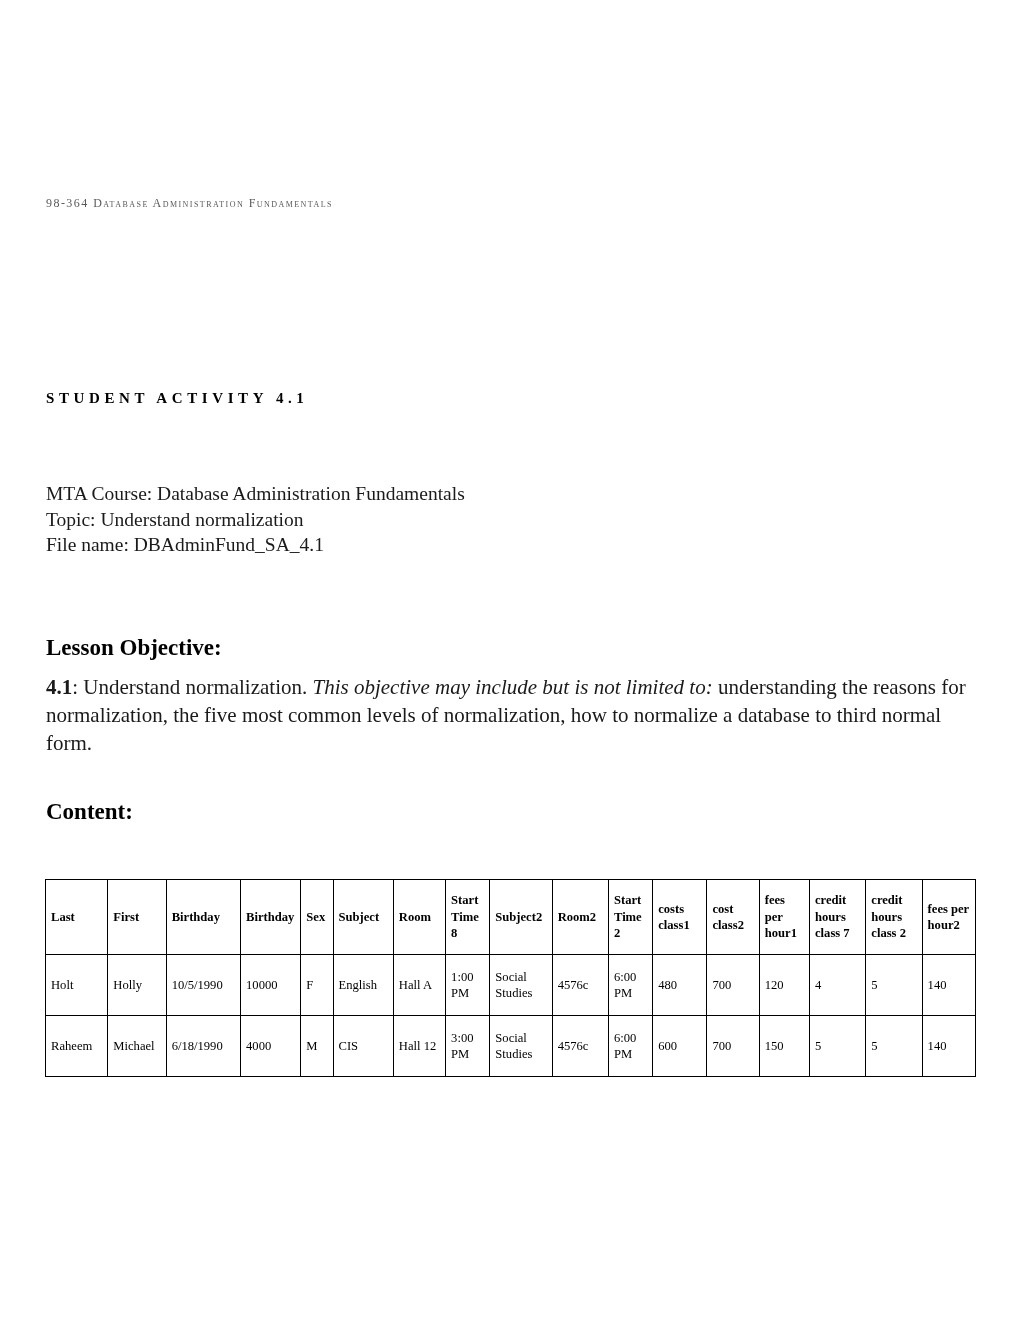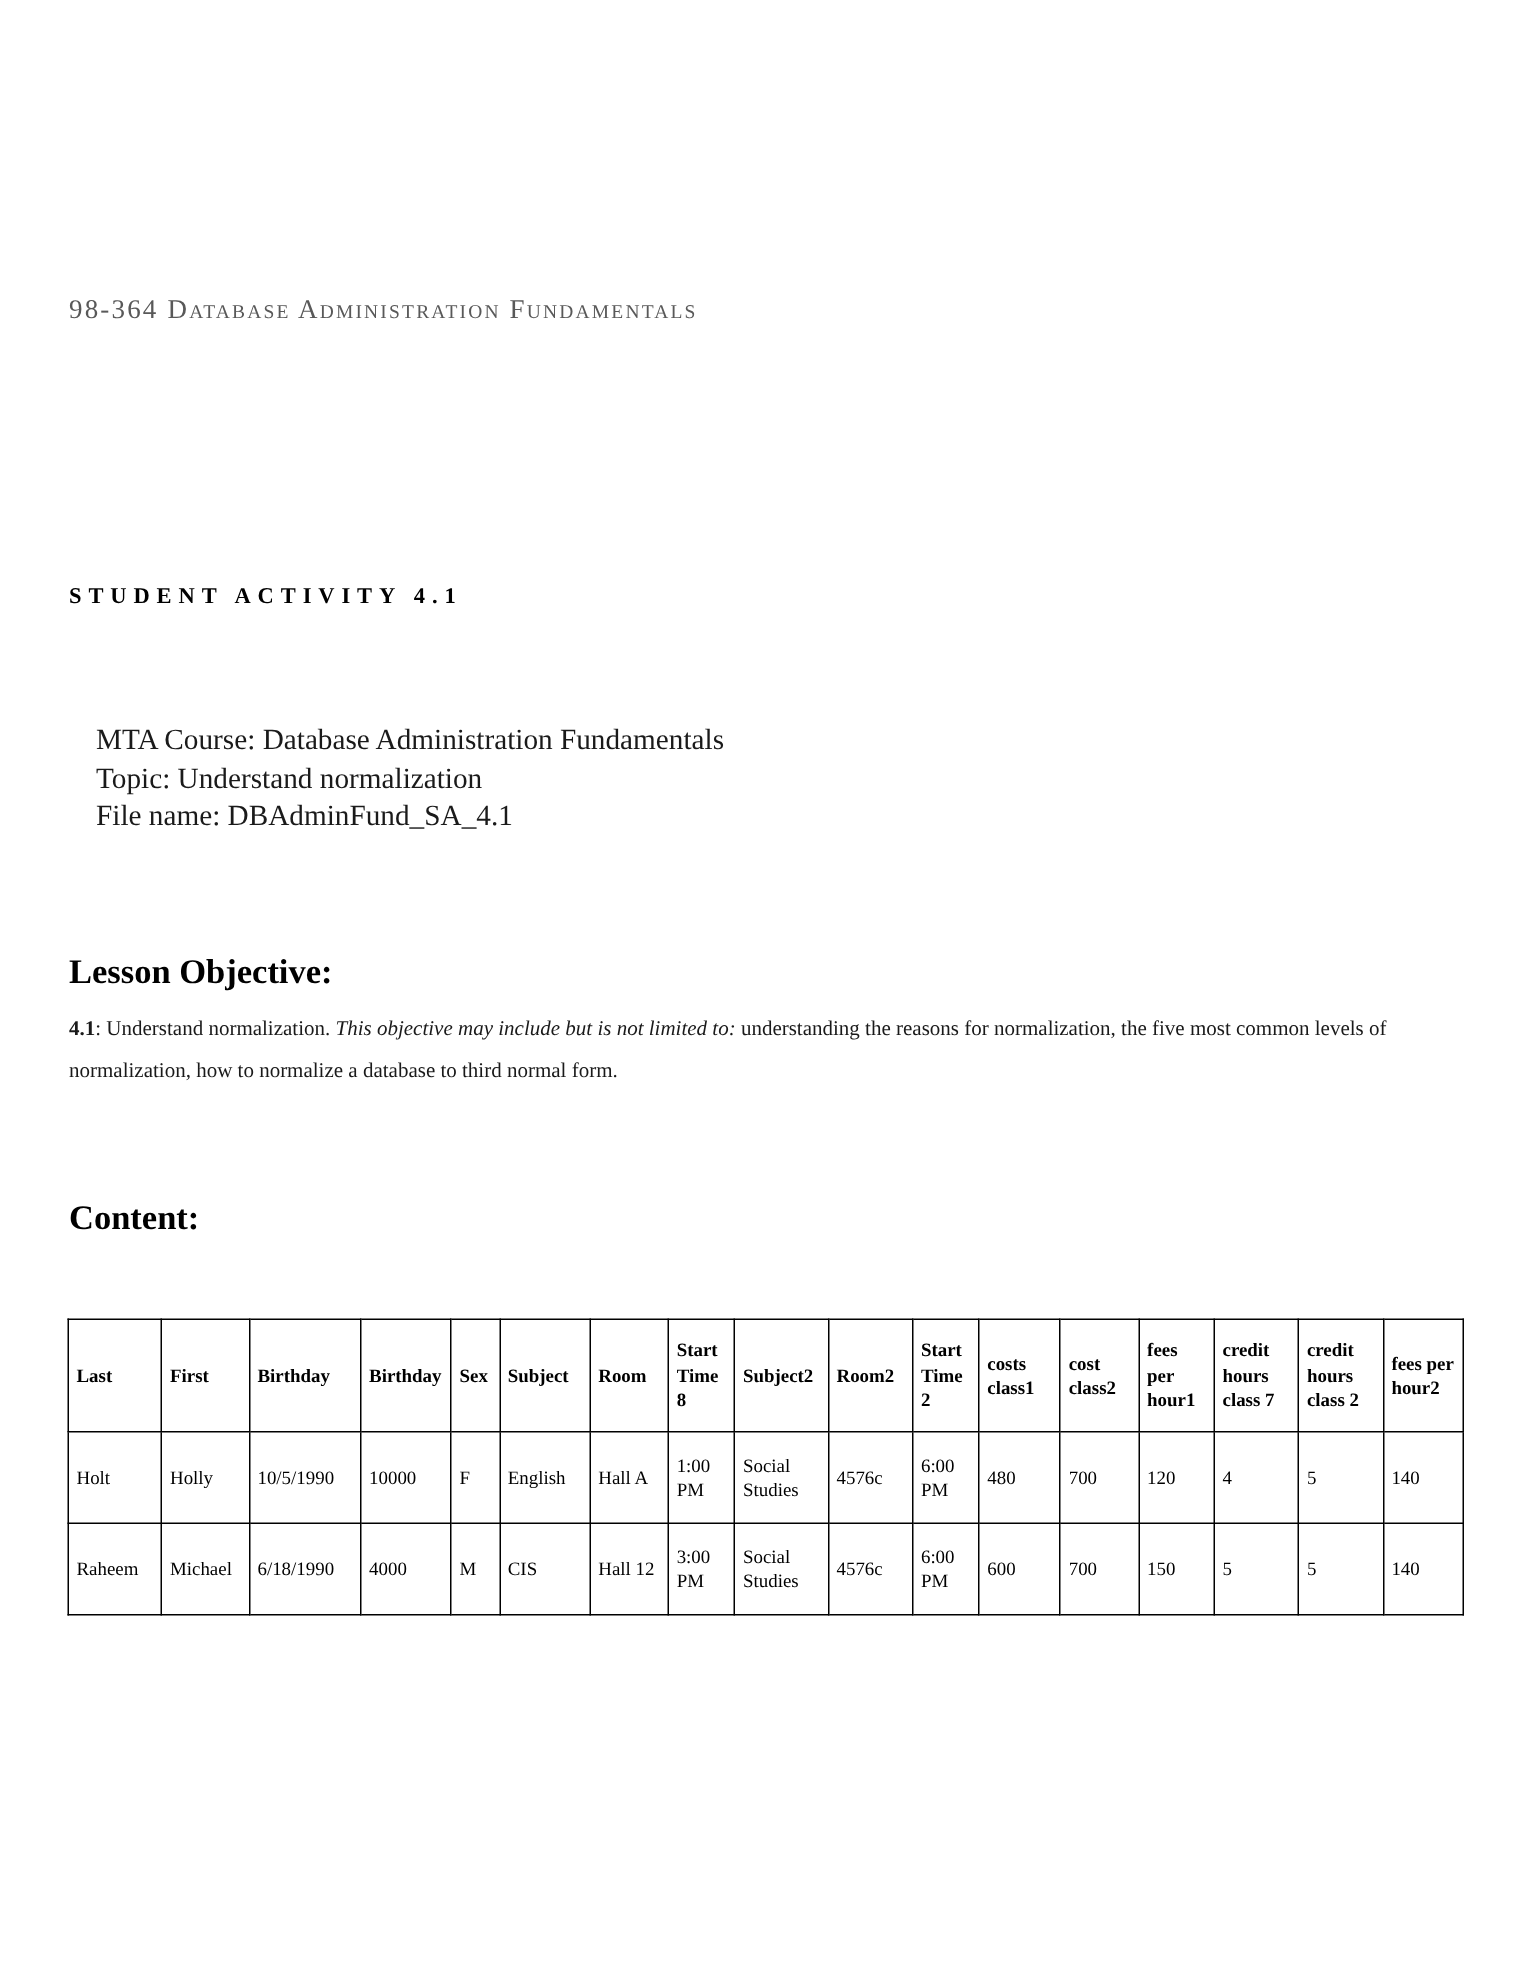--- a/index.html
+++ b/index.html
@@ -24,21 +24,21 @@
     background: #ffffff;
   }
 
   
   .doc-header {
     position: absolute;
     left: 46px;
     top: 196px;
     font-family: "Liberation Serif", serif;
     font-variant: small-caps;
-    font-size: 18px;
+    font-size: 12px;
     letter-spacing: 1.45px;
     color: #595959;
     white-space: nowrap;
   }
 
   
   .activity-label {
     position: absolute;
     left: 46px;
     top: 390px;
@@ -52,39 +52,39 @@
 
   
   .meta-block {
     position: absolute;
     left: 46px;
     top: 481px;
     font-size: 19.5px;
     line-height: 25.5px;
     color: #1a1a1a;
   }
-  .meta-line { white-space: nowrap; margin-left: 18px; }
+  .meta-line { white-space: nowrap; }
 
   
   .section-heading {
     position: absolute;
     left: 46px;
     font-size: 23px;
     font-weight: bold;
     color: #000000;
     white-space: nowrap;
   }
   #lesson-objective-heading { top: 635px; }
   #content-heading { top: 799px; }
 
   .body-par {
     position: absolute;
     left: 46px;
     width: 930px;
-    font-size: 14px;
+    font-size: 21px;
     line-height: 28px;
     color: #1a1a1a;
     text-align: left;
   }
   #objective-par { top: 673px; }
   #content-par   { top: 833px; }
 
   .b  { font-weight: bold; }
   .it { font-style: italic; }
 

